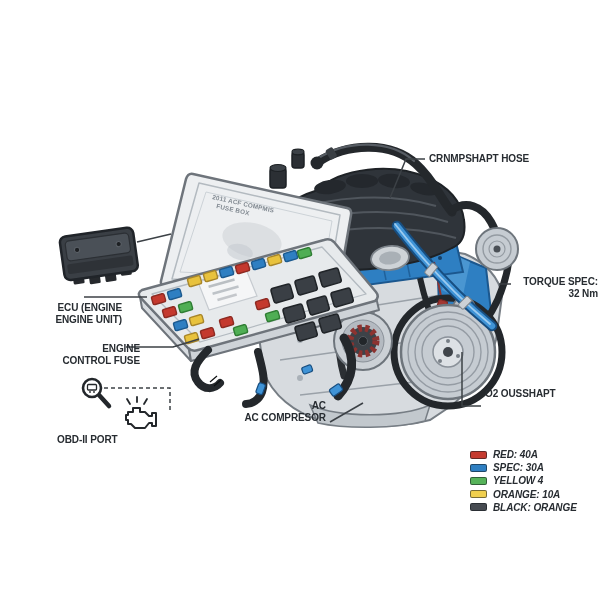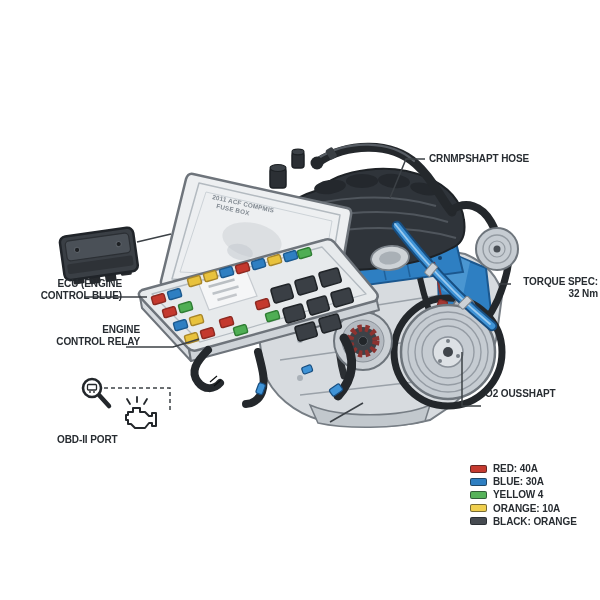--- a/index.html
+++ b/index.html
@@ -6,21 +6,21 @@
   .canvas {
     position:relative; width:600px; height:600px; background:#ffffff;
     font-family:"Liberation Sans", sans-serif; overflow:hidden;
   }
   svg { position:absolute; left:0; top:0; }
   .lbl {
     position:absolute; font-weight:bold; font-size:10px; line-height:1.18;
     color:#272c31; letter-spacing:-0.1px; white-space:nowrap;
   }
   .center { text-align:right; }
-  .legend { position:absolute; left:470px; top:462px; }
+  .legend { position:absolute; left:470px; top:448px;font-style:italic; }
   .legend-row { display:flex; align-items:center; gap:6px; height:13.2px; }
   .swatch { width:17px; height:8px; border:1.5px solid rgba(20,25,30,.55); border-radius:2px; box-sizing:border-box; }
   .legend-label { font-weight:bold; font-size:10px; color:#272c31; letter-spacing:-0.1px; }
   .lidtext { font-weight:bold; font-size:6.3px; fill:#828a92; letter-spacing:.2px; }
 </style>
 </head>
 <body>
 
 <div class="canvas">
 
@@ -245,42 +245,46 @@
 
   <div class="lbl" style="left:429px; top:153px;text-align:right;">CRNMPSHAPT HOSE</div>
 
   <div class="lbl center" style="left:508px; top:276px; width:90px;">
     <div>TORQUE SPEC:</div>
     <div>32 Nm</div>
   </div>
 
   <div class="lbl" style="left:485px; top:388px;">O2 OUSSHAPT</div>
 
-  <div class="lbl center" style="left:14px; top:278px; width:108px;">
+  <div class="lbl center" style="left:14px; top:302px; width:108px;">
     <div>ECU (ENGINE</div>
-    <div>CONTROL BLUE)</div>
-  </div>
-
-  <div class="lbl center" style="left:52px; top:324px; width:88px;">
+    <div>ENGINE UNIT)</div>
+  </div>
+
+  <div class="lbl center" style="left:52px; top:343px; width:88px;">
     <div>ENGINE</div>
-    <div>CONTROL RELAY</div>
+    <div>CONTROL FUSE</div>
   </div>
 
   <div class="lbl" style="left:57px; top:434px;">OBD-II PORT</div>
 
 
+  <div class="lbl center" style="left:238px; top:400px; width:88px;">
+    <div>AC</div>
+    <div>AC COMPRESOR</div>
+  </div>
 
   <div class="legend">
     <div class="legend-row">
       <span class="swatch" style="background-color: rgb(197, 58, 47);"></span>
       <span class="legend-label">RED: 40A</span>
     </div>
     <div class="legend-row">
       <span class="swatch" style="background-color: rgb(46, 127, 194);"></span>
-      <span class="legend-label">BLUE: 30A</span>
+      <span class="legend-label">SPEC: 30A</span>
     </div>
     <div class="legend-row">
       <span class="swatch" style="background-color: rgb(86, 179, 90);"></span>
       <span class="legend-label">YELLOW 4</span>
     </div>
     <div class="legend-row">
       <span class="swatch" style="background-color: rgb(240, 207, 78);"></span>
       <span class="legend-label">ORANGE: 10A</span>
     </div>
     <div class="legend-row">

